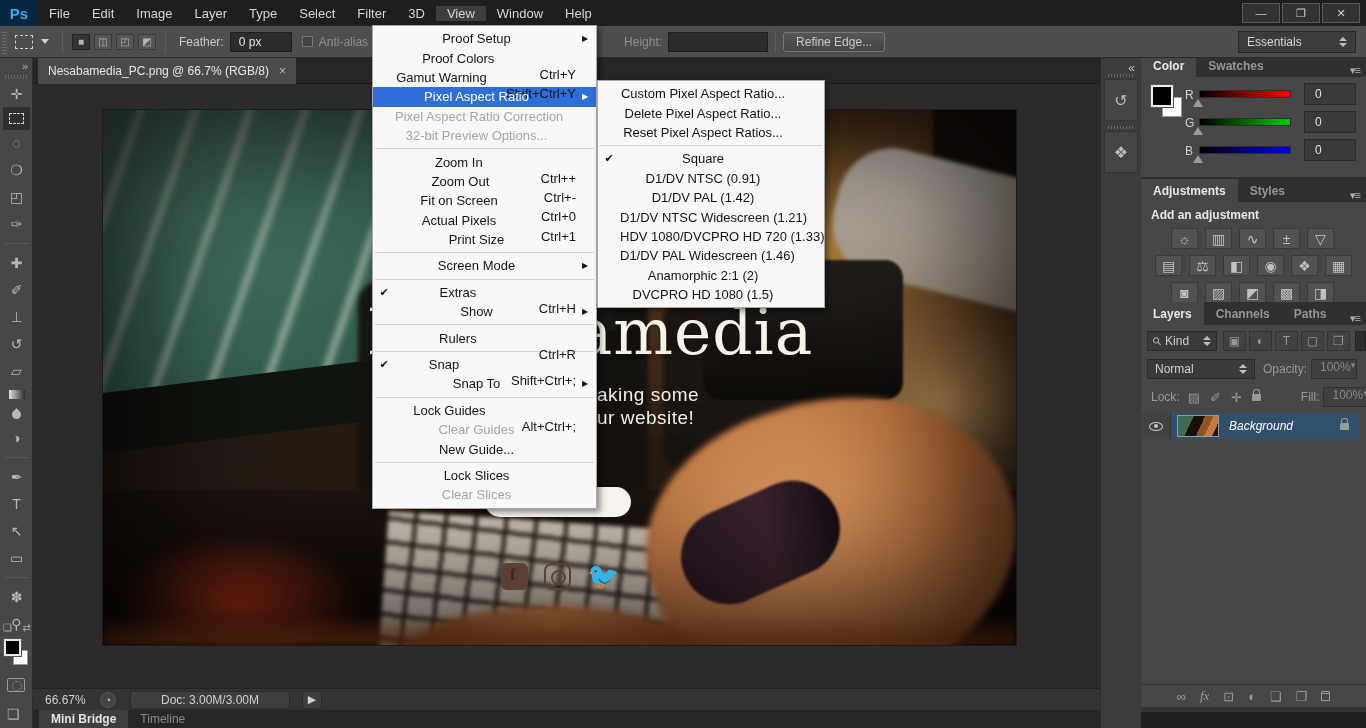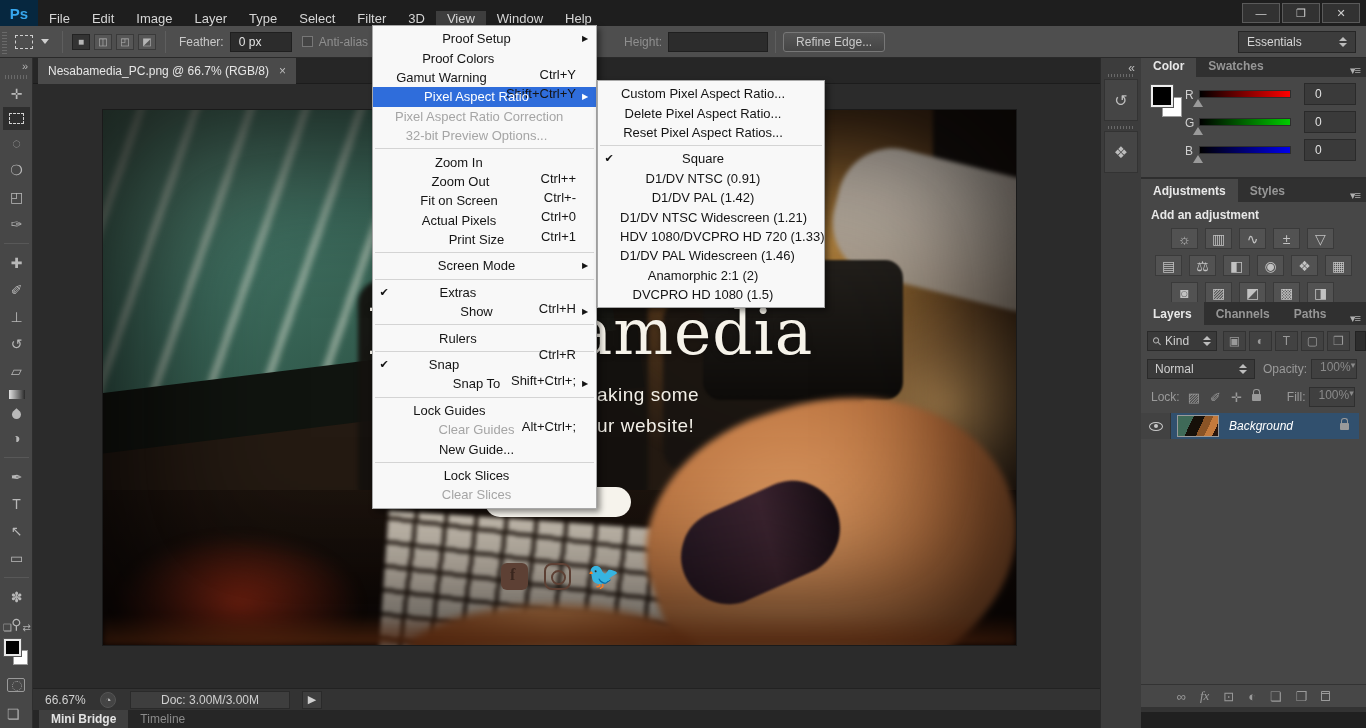--- a/index.html
+++ b/index.html
@@ -5,21 +5,21 @@
   * { margin:0; padding:0; box-sizing:border-box; }
   html,body { width:1366px; height:728px; overflow:hidden; background:#202020;
     font-family:"Liberation Sans", sans-serif; }
   .app { position:relative; width:1366px; height:728px; }
   .abs { position:absolute; }
 
   
   #titlebar { left:0; top:0; width:1366px; height:26px; background:#1e1e1e; display:flex; align-items:stretch; z-index:30;}
   .ps-logo { width:38px; background:#06273f; color:#37a7ee; font-weight:bold; font-size:15px;
     display:flex; align-items:center; justify-content:center; }
-  .menubar { display:flex; align-items:flex-end; }
+  .menubar { display:flex; align-items:center; }
   .tb-menu { color:#d6d6d6; font-size:13px; padding:0 11px; display:flex; align-items:center; cursor:default; }
   .tb-menu.active { background:#3e3e3e; }
   .win-controls { position:absolute; right:6px; top:3px; display:flex; gap:2px; }
   .win-controls .glyph { width:38px; height:20px; background:#323232; border:1px solid #5a5a5a; color:#cfcfcf;
     font-size:11px; display:flex; align-items:center; justify-content:center; }
 
   
   #optionsbar { left:0; top:26px; width:1366px; height:32px; background:#4e4e4e; border-bottom:1px solid #2a2a2a;
     display:flex; align-items:center; z-index:5; }
   .grip-v { width:5px; height:24px; margin:0 4px 0 2px;
@@ -105,21 +105,21 @@
     background:radial-gradient(circle at 40% 40%, #dd9a62, #b26a38 70%); filter:blur(3px); }
   .ph-mouse { left:575px; top:385px; width:165px; height:95px; border-radius:50px; transform:rotate(-24deg);
     background:linear-gradient(100deg,#241722,#3c2430 55%,#120a10); filter:blur(1px); }
   .ph-hand-l { left:300px; top:495px; width:300px; height:110px; border-radius:50%;
     background:radial-gradient(circle at 50% 30%, #d98f54, #a85c2c 75%); filter:blur(4px); }
   .ph-underglow { left:0; top:505px; width:100%; height:30px; background:linear-gradient(transparent,#b5521c); opacity:.8; filter:blur(3px);}
   .ph-vignette { inset:0; box-shadow:inset 0 0 140px 40px rgba(5,3,2,.8); }
   .ph-headline { left:264px; top:186px; color:#f6f3ea; font-family:"DejaVu Serif", serif; font-size:63px;
     letter-spacing:1px; font-weight:400; text-shadow:0 1px 6px rgba(0,0,0,.35); }
   .ph-tag1 { left:494px; top:274px; color:#f2efe7; font-size:19px; letter-spacing:.5px; }
-  .ph-tag2 { left:494px; top:297px; color:#f2efe7; font-size:19px; letter-spacing:.5px;margin-top:8px; }
+  .ph-tag2 { left:494px; top:297px; color:#f2efe7; font-size:19px; letter-spacing:.5px; }
   .ph-cta { left:382px; top:377px; width:146px; height:30px; border-radius:16px; background:#f6f3ec; }
   .ph-social { left:398px; top:453px; display:flex; gap:16px; align-items:center; }
   .soc { width:27px; height:27px; color:#5d4034; }
   .soc-fb { background:#5d4034; border-radius:6px; position:relative; }
   .soc-fb::after { content:'f'; position:absolute; left:9px; top:3px; color:#3a261e; font-weight:bold; font-size:16px; font-family:"Liberation Serif",serif; }
   .soc-ig { border:2.5px solid #5d4034; border-radius:8px; position:relative; }
   .soc-ig::after { content:''; position:absolute; left:5px; top:5px; width:11px; height:11px; border:2.5px solid #5d4034; border-radius:50%; }
   .soc-tw { font-size:26px; line-height:27px; }
 
   
@@ -480,21 +480,21 @@
         </div>
       </div>
       <div class="lrow" style="top:62px">
         <span class="inline-label" style="margin-left:10px">Lock:</span>
         <div class="lockrow-icons">
             <span class="glyph">▨</span>
             <span class="glyph">✐</span>
             <span class="glyph">✛</span>
             <div class="mini-lock"></div>
           </div>
-        <span class="inline-label" style="margin-left:26px">Fill:</span>
+        <span class="inline-label" style="margin-left:40px">Fill:</span>
         <div class="val-dd">
           <span>100%</span>
           <span class="car">▾</span>
         </div>
       </div>
       <div class="layer-row" style="top:88px">
         <div class="eye-gutter">
           <div class="eye"></div>
         </div>
         <div class="layer-thumb"></div>

